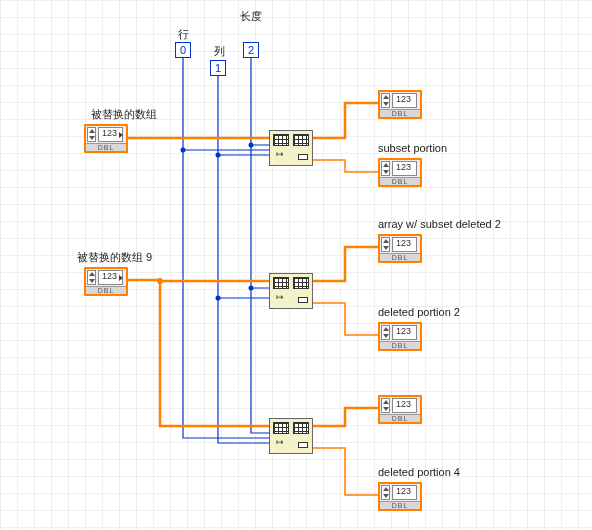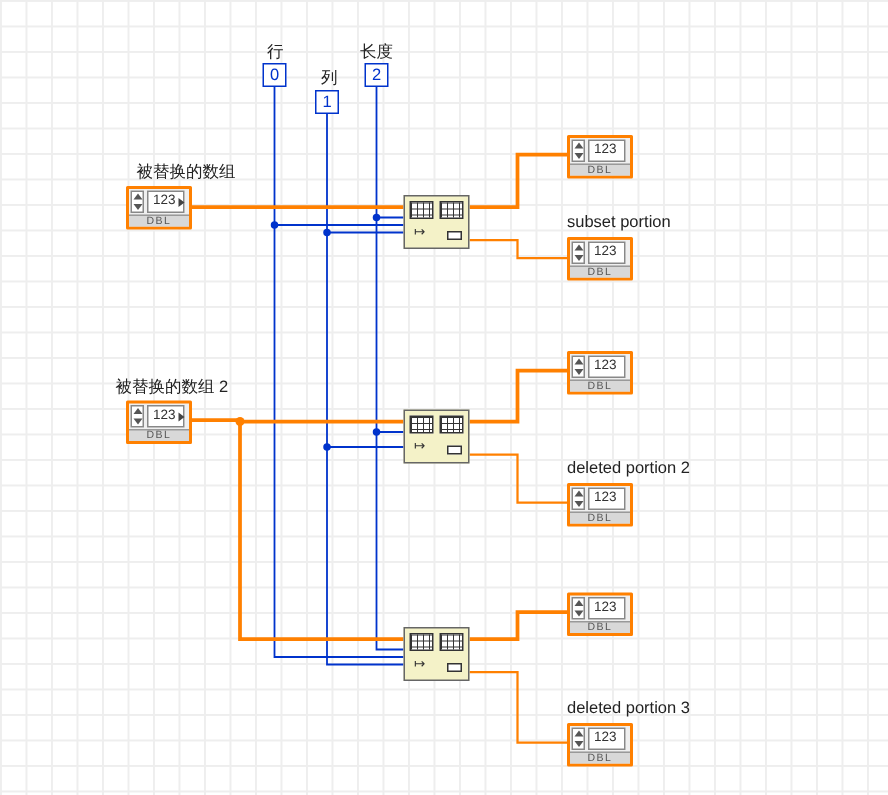--- a/index.html
+++ b/index.html
@@ -189,32 +189,32 @@
   <path class="orange-wire" d="M 313 426 H 345 V 408 H 378"></path>
   <path class="orange-wire-thin" d="M 313 448 H 345 V 495 H 378"></path>
 </svg>
 
 <div class="label" style="left:178px;top:27px">行</div>
 <div class="const-box" style="left:175px;top:42px">0</div>
 
 <div class="label" style="left:214px;top:44px">列</div>
 <div class="const-box" style="left:210px;top:60px">1</div>
 
-<div class="label" style="left:240px;top:27px">长度</div>
+<div class="label" style="left:240px;top:9px">长度</div>
 <div class="const-box" style="left:243px;top:42px">2</div>
 
 <div class="label" style="left:91px;top:107px">被替换的数组</div>
 <div class="array-ctrl" style="left:84px;top:124px">
   <div class="inner-left"></div>
       <div class="inner-right"></div>
       <div class="tri"></div>
   <div class="dbl">DBL</div>
 </div>
 
-<div class="label" style="left:77px;top:250px">被替换的数组 2</div>
+<div class="label" style="left:77px;top:250px">被替换的数组 9</div>
 <div class="array-ctrl" style="left:84px;top:267px">
   <div class="inner-left"></div>
       <div class="inner-right"></div>
       <div class="tri"></div>
   <div class="dbl">DBL</div>
 </div>
 
 <div class="func-node" style="left:269px;top:130px" title="Delete From Array">
   <div class="grid-icon"></div>
       <div class="grid-icon2"></div>
@@ -239,37 +239,38 @@
       <div class="inner-right"></div>
   <div class="dbl">DBL</div>
 </div>
 <div class="label" style="left:378px;top:142px">subset portion</div>
 <div class="array-ctrl indicator" style="left:378px;top:158px">
   <div class="inner-left"></div>
       <div class="inner-right"></div>
   <div class="dbl">DBL</div>
 </div>
 
+<div class="label" style="left:378px;top:218px">array w/ subset deleted 2</div>
 <div class="array-ctrl indicator" style="left:378px;top:234px">
   <div class="inner-left"></div>
       <div class="inner-right"></div>
   <div class="dbl">DBL</div>
 </div>
 <div class="label" style="left:378px;top:306px">deleted portion 2</div>
 <div class="array-ctrl indicator" style="left:378px;top:322px">
   <div class="inner-left"></div>
       <div class="inner-right"></div>
   <div class="dbl">DBL</div>
 </div>
 
 <div class="array-ctrl indicator" style="left:378px;top:395px">
   <div class="inner-left"></div>
       <div class="inner-right"></div>
   <div class="dbl">DBL</div>
 </div>
-<div class="label" style="left:378px;top:466px">deleted portion 3</div>
+<div class="label" style="left:378px;top:466px">deleted portion 4</div>
 <div class="array-ctrl indicator" style="left:378px;top:482px">
   <div class="inner-left"></div>
       <div class="inner-right"></div>
   <div class="dbl">DBL</div>
 </div>
 
 </div>
 
 </body></html>

